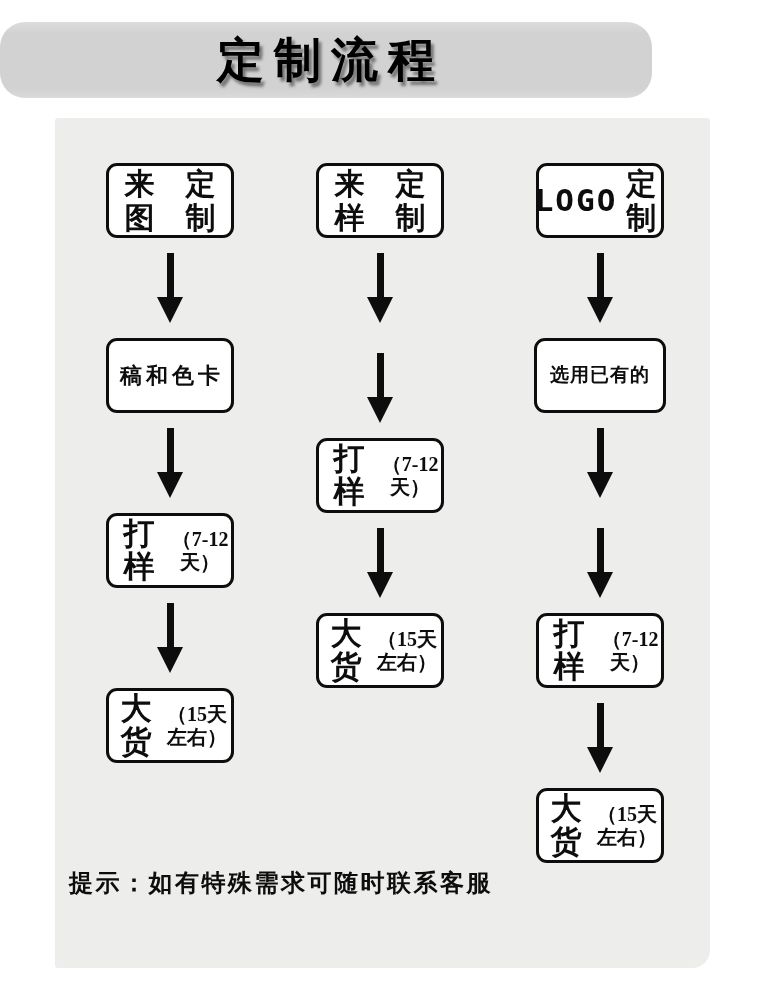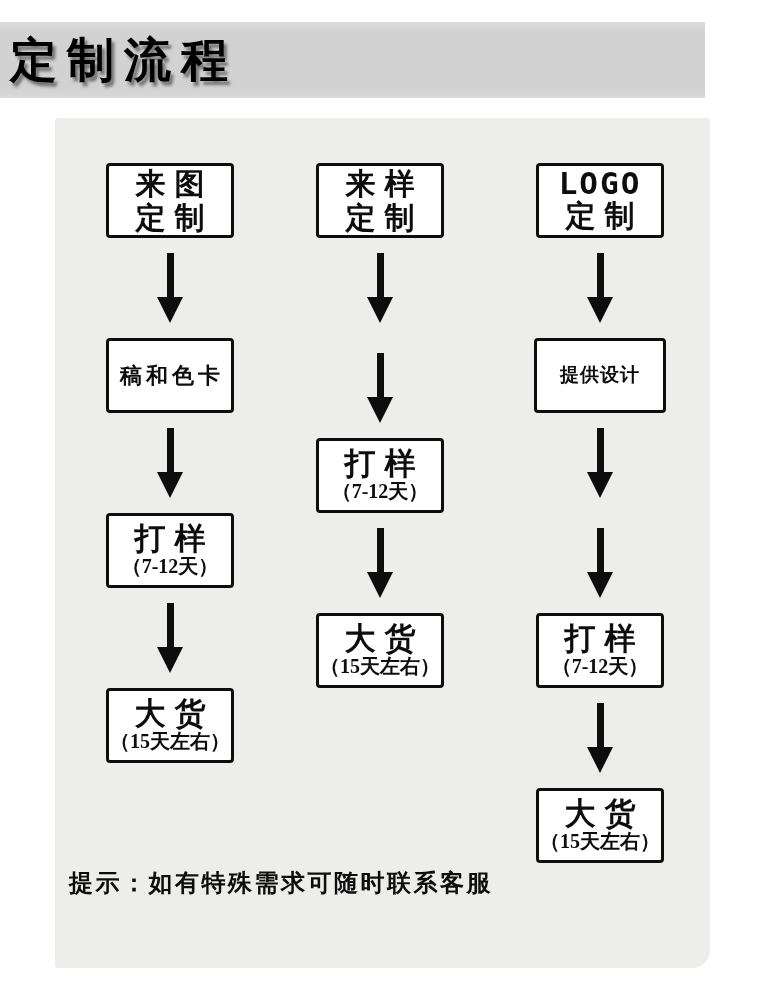--- a/index.html
+++ b/index.html
@@ -2,40 +2,40 @@
 <html><head>
 <meta charset="utf-8">
 <style>
   html,body{margin:0;padding:0;}
   body{
     width:760px;height:1006px;position:relative;background:#ffffff;
     font-family:"Liberation Serif","DejaVu Serif",serif;color:#0d0d0d;
     overflow:hidden;
   }
   .title-band{
-    position:absolute;left:0;top:22px;width:705px;height:76px;
+    position:absolute;left:0;top:22px;width:652px;height:76px;
     background:linear-gradient(180deg,#dcdcdc 0%,#d2d2d2 15%,#d2d2d2 88%,#dadada 100%);
-    display:flex;align-items:center;
+    display:flex;align-items:center;justify-content:center;border-radius:25px;
   }
   .title-band h1{
     margin:0;font-size:47px;font-weight:bold;letter-spacing:10px;padding-left:10px;
     color:#000;text-shadow:3px 4px 3px rgba(0,0,0,0.45);
   }
   .panel{
     position:absolute;left:55px;top:118px;width:655px;height:850px;
     background:#ededec;border-radius:3px 3px 18px 3px;
   }
   .flow-col{position:absolute;top:45px;width:160px;display:flex;flex-direction:column;align-items:center;}
   .col-1{left:35px;}
   .col-2{left:245px;}
   .col-3{left:465px;}
   .step-box{
     box-sizing:border-box;width:128px;height:75px;background:#ffffff;
-    border:3px solid #0d0d0d;border-radius:4px;
-    display:flex;flex-direction:column;align-items:center;justify-content:center;
+    border:3px solid #0d0d0d;border-radius:11px;
+    display:flex;flex-direction:row;align-items:center;justify-content:center;
     text-align:center;font-weight:bold;line-height:1.12;
   }
   .box-wide{width:132px;}
   .arrow{height:100px;display:flex;flex-direction:column;align-items:center;justify-content:center;}
   .arrow .shaft{width:7px;height:44px;background:#0d0d0d;}
   .arrow .head{
     width:0;height:0;border-left:13px solid transparent;border-right:13px solid transparent;
     border-top:26px solid #0d0d0d;
   }
   .t-big{font-size:30px;letter-spacing:9px;padding-left:9px;}
@@ -117,21 +117,21 @@
   <div class="flow-col col-3">
     <div class="step-box">
       <div class="t-latin">LOGO</div>
       <div class="t-big">定制</div>
     </div>
     <div class="arrow">
         <div class="shaft"></div>
         <div class="head"></div>
       </div>
     <div class="step-box box-wide">
-      <div class="t-sm">提供设计</div>
+      <div class="t-sm">选用已有的</div>
     </div>
     <div class="arrow">
         <div class="shaft"></div>
         <div class="head"></div>
       </div>
     <div class="arrow">
         <div class="shaft"></div>
         <div class="head"></div>
       </div>
     <div class="step-box">

